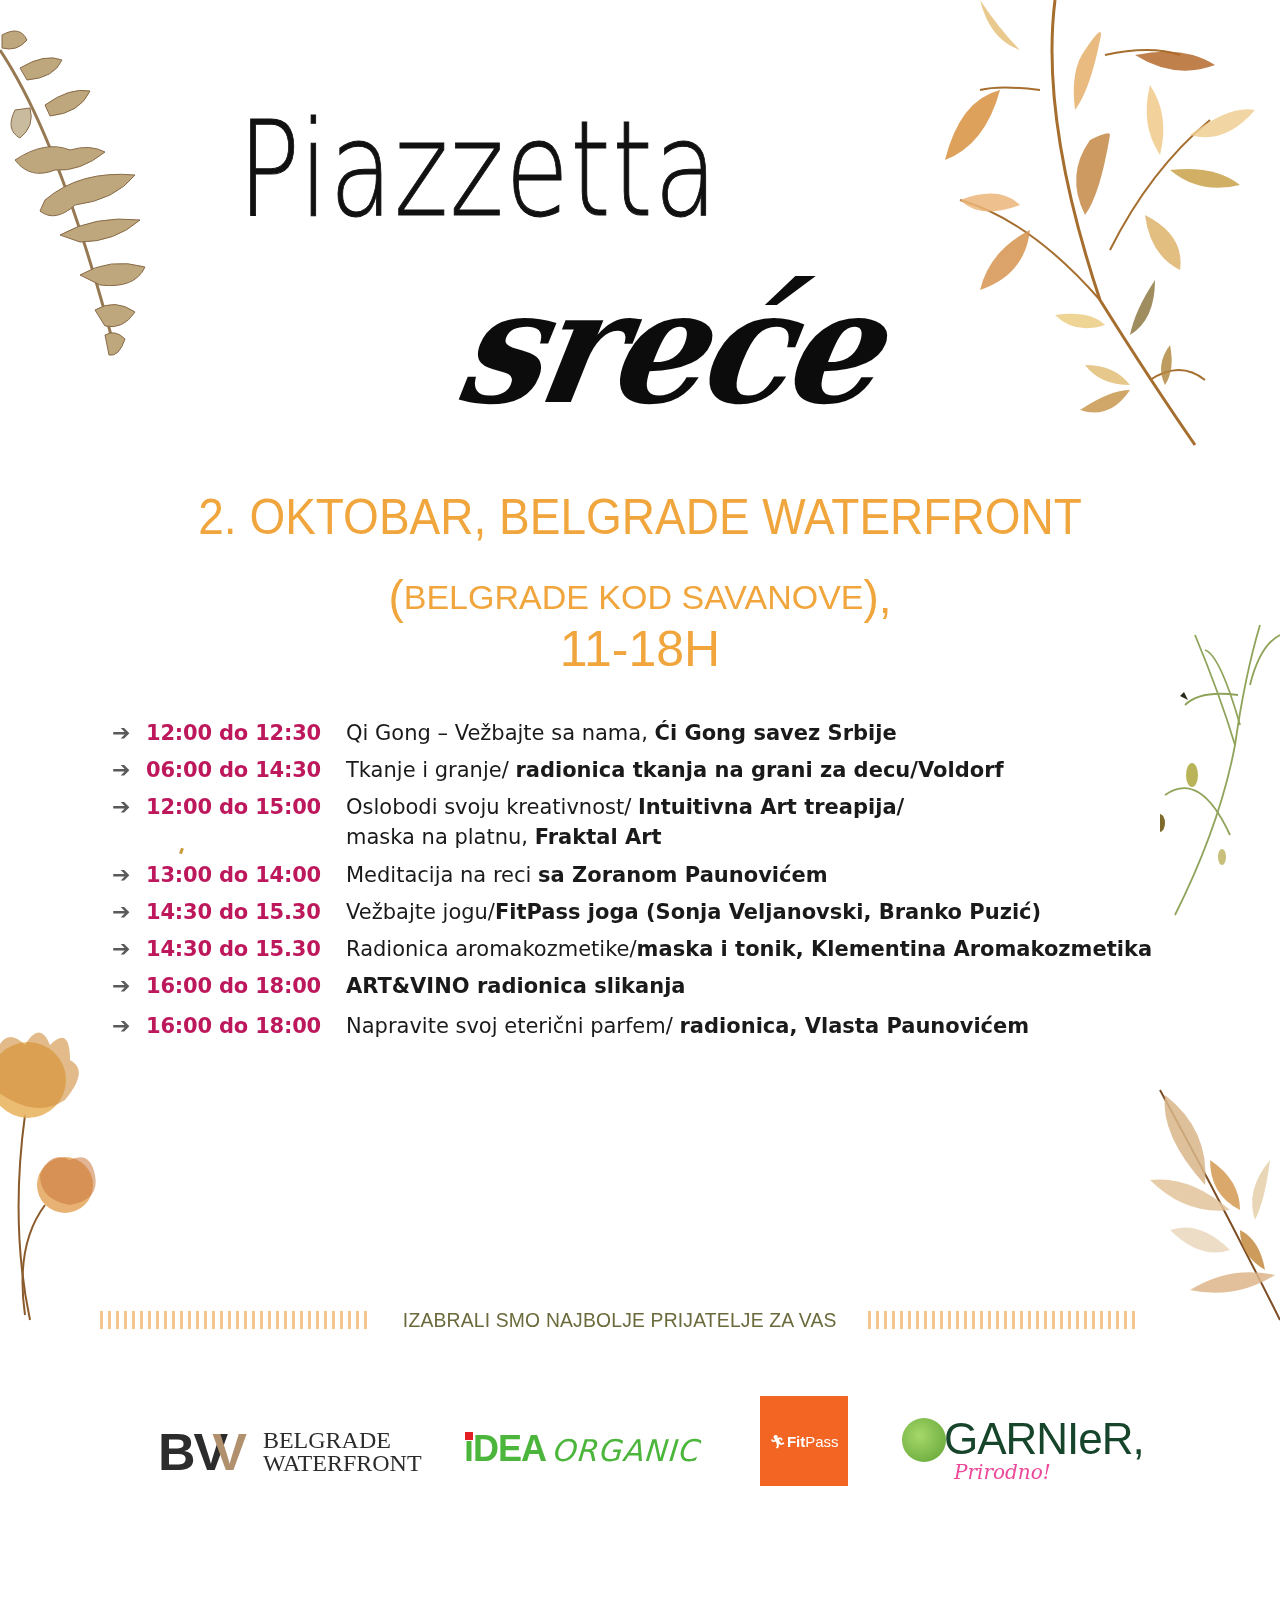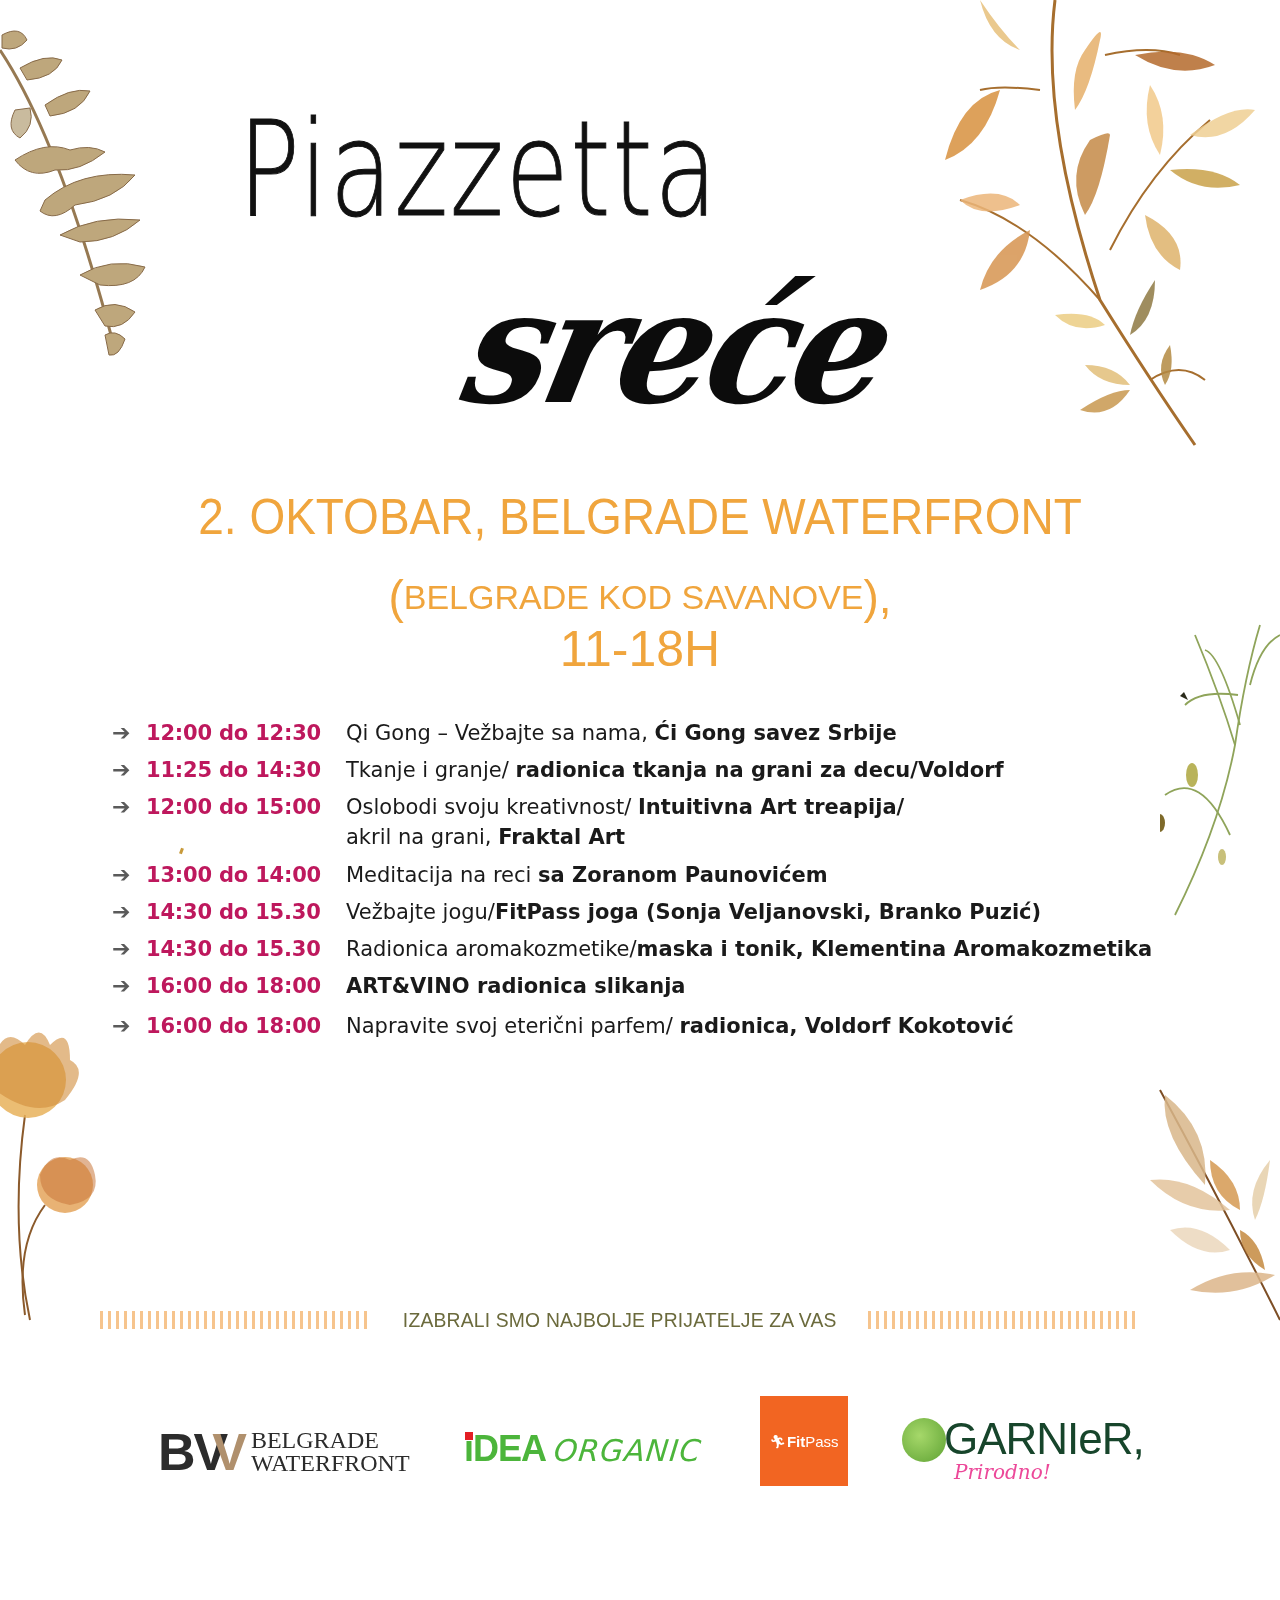--- a/index.html
+++ b/index.html
@@ -42,21 +42,21 @@
     .divider { position: absolute; left: 100px; top: 1306px; width: 1040px; height: 28px; display: flex; align-items: center; }
     .ticks { flex: 1; height: 18px;
       background: repeating-linear-gradient(90deg, #f6c48d 0 3px, transparent 3px 8px); }
     .divider-text { padding: 0 12px; font-family: "Liberation Sans", sans-serif; font-size: 21px; color: #6b6a3c; letter-spacing: 0.2px; white-space: nowrap; transform: scaleX(0.92); }
 
     
     .logos { position: absolute; top: 1390px; left: 0; width: 1280px; height: 110px; }
     .logo-bw { position: absolute; left: 158px; top: 32px; display: flex; align-items: center; }
     .bw-mark { font-family: "Liberation Sans", sans-serif; font-weight: bold; font-size: 52px; color: #2c2c2c; letter-spacing: -2px; position: relative; }
     .bw-mark .w2 { color: #b0906d; margin-left: -14px; }
-    .bw-text { margin-left: 6px; font-family: "Liberation Serif", serif; font-size: 24px; line-height: 23px; color: #2c2c2c; }
+    .bw-text { margin-left: 18px; font-family: "Liberation Serif", serif; font-size: 24px; line-height: 23px; color: #2c2c2c; }
 
     .logo-idea { position: absolute; left: 464px; top: 38px; display: flex; align-items: baseline; text-align: center; }
     .idea-word { font-family: "Liberation Sans", sans-serif; font-weight: bold; font-size: 36px; color: #4cb53b; letter-spacing: -1px; position: relative; }
     .idea-dot { position: absolute; left: 1px; top: 4px; width: 8px; height: 8px; background: #e31e24; }
     .idea-organic { margin-left: 8px; font-family: "DejaVu Sans", sans-serif; font-style: italic; font-size: 30px; color: #4cb53b; letter-spacing: 1px; transform: skewX(-6deg); }
 
     .logo-fitpass { position: absolute; left: 760px; top: 6px; width: 88px; height: 90px; background: #f26522; display: flex; align-items: center; justify-content: center; color: #fff; font-family: "Liberation Sans", sans-serif; font-size: 15px; }
     .logo-fitpass .fit { font-weight: bold; }
     .logo-fitpass .runner { font-size: 13px; margin-right: 1px; }
 
@@ -164,27 +164,27 @@
 <div class="info info-line3">11-18H</div>
 
 <div class="schedule">
   <div class="row" style="margin-bottom:7px">
     <span class="arrow">➔</span>
     <span class="time">12:00 do 12:30</span>
     <span class="desc"><span>Qi Gong – Vežbajte sa nama, </span><b>Ći Gong savez Srbije</b></span>
   </div>
   <div class="row" style="margin-bottom:7px">
     <span class="arrow">➔</span>
-    <span class="time">11:25 do 14:30</span>
+    <span class="time">06:00 do 14:30</span>
     <span class="desc"><span>Tkanje i granje/ </span><b>radionica tkanja na grani  za decu/Voldorf</b></span>
   </div>
   <div class="row" style="margin-bottom:8px">
     <span class="arrow">➔</span>
     <span class="time">12:00 do 15:00</span>
-    <span class="desc"><span>Oslobodi svoju kreativnost/ </span><b>Intuitivna Art treapija/</b><br><span>akril na grani, </span><b>Fraktal Art</b></span>
+    <span class="desc"><span>Oslobodi svoju kreativnost/ </span><b>Intuitivna Art treapija/</b><br><span>maska na platnu, </span><b>Fraktal Art</b></span>
   </div>
   <div class="row" style="margin-bottom:7px">
     <span class="arrow">➔</span>
     <span class="time">13:00 do 14:00</span>
     <span class="desc"><span>Meditacija na reci </span><b>sa Zoranom Paunovićem</b></span>
   </div>
   <div class="row" style="margin-bottom:7px">
     <span class="arrow">➔</span>
     <span class="time">14:30 do 15.30</span>
     <span class="desc"><span>Vežbajte jogu/</span><b>FitPass joga (Sonja Veljanovski, Branko Puzić)</b></span>
@@ -195,21 +195,21 @@
     <span class="desc" style="white-space:nowrap"><span>Radionica aromakozmetike/</span><b>maska i tonik, Klementina Aromakozmetika</b></span>
   </div>
   <div class="row" style="margin-bottom:10px">
     <span class="arrow">➔</span>
     <span class="time">16:00 do 18:00</span>
     <span class="desc"><span></span><b>ART&amp;VINO radionica slikanja</b></span>
   </div>
   <div class="row">
     <span class="arrow">➔</span>
     <span class="time">16:00 do 18:00</span>
-    <span class="desc"><span>Napravite svoj eterični parfem/ </span><b>radionica, Voldorf Kokotović</b></span>
+    <span class="desc"><span>Napravite svoj eterični parfem/ </span><b>radionica, Vlasta Paunovićem</b></span>
   </div>
 </div>
 
 <div style="position:absolute;left:180px;top:848px;width:3px;height:6px;background:#c89a3a;transform:rotate(20deg)"></div>
 
 <div class="divider">
   <div class="ticks"></div>
   <div class="divider-text">IZABRALI SMO NAJBOLJE PRIJATELJE ZA VAS</div>
   <div class="ticks"></div>
 </div>

